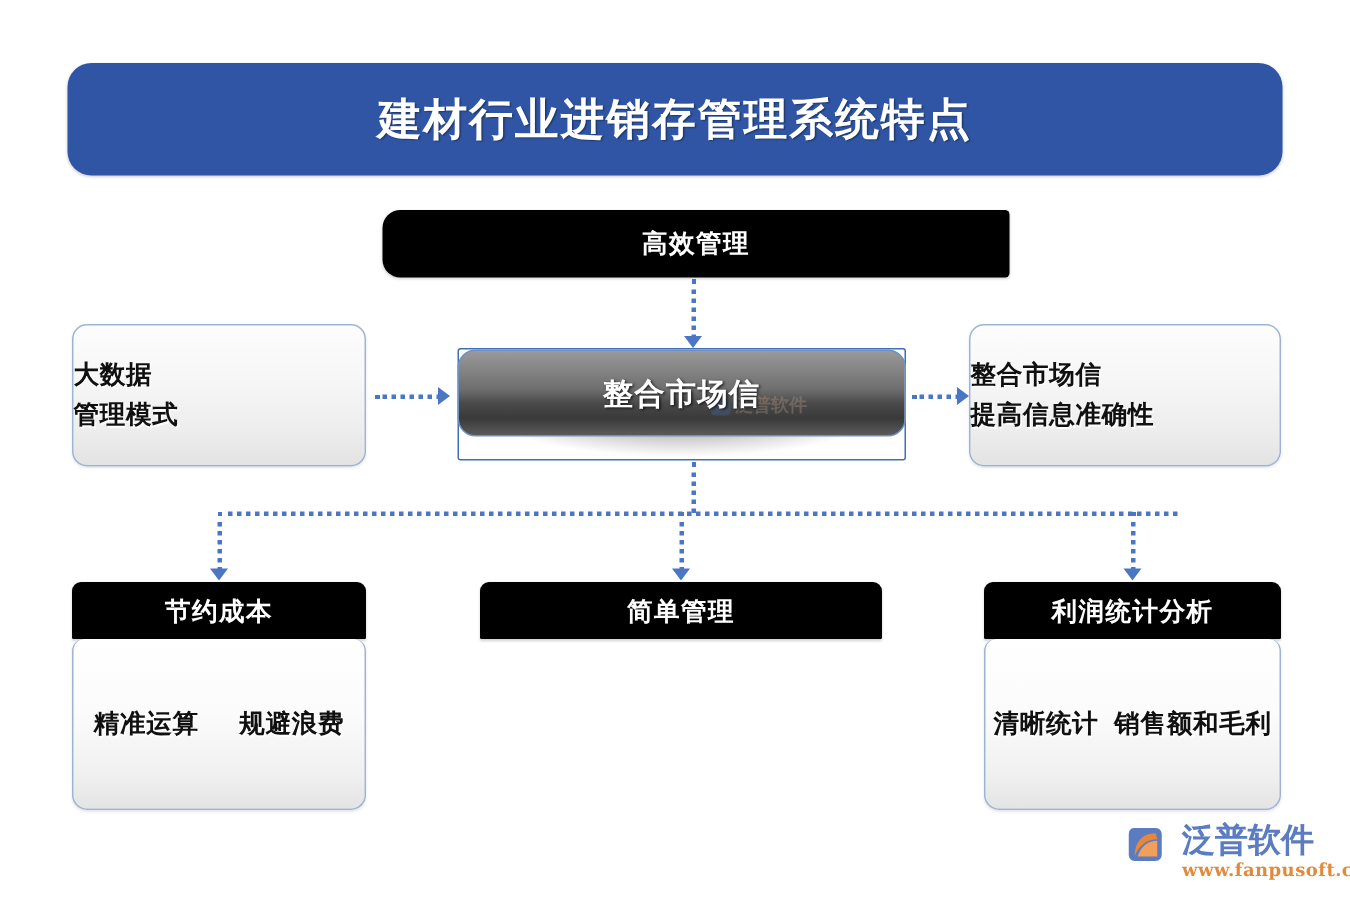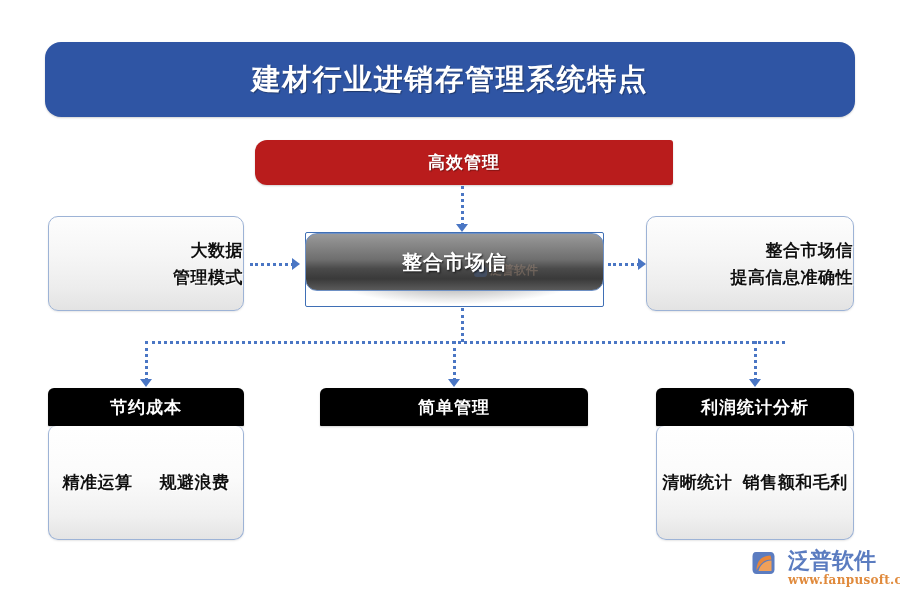--- a/index.html
+++ b/index.html
@@ -40,42 +40,41 @@
     font-size: 29px;
     font-weight: bold;
     letter-spacing: 1.5px;
     text-shadow: 1px 1px 1px rgba(0,0,0,.35);
   }
 
   
   .pill-blue {
     left: 255px; top: 140px;
     width: 418px; height: 45px;
-    background: #b91c1c;
+    background: #000000;
     border-radius: 12px 3px 3px 12px;
     display: flex; align-items: center; justify-content: center;
     box-shadow: 0 1px 2px rgba(0,0,0,.18);
   }
   .pill-blue .txt {
     color: #ffffff;
     font-size: 17px;
     font-weight: bold;
     letter-spacing: 1px;
     text-shadow: 1px 1px 1px rgba(0,0,0,.35);
   }
 
   
   .card-light {
     background: linear-gradient(180deg,#fdfdfd 0%,#f6f6f6 40%,#ededed 75%,#e3e3e3 100%);
     border: 1px solid #9db3d6;
     border-radius: 10px;
     display: flex; flex-direction: column;
-    align-items: flex-end; justify-content: center;
+    align-items: flex-start; justify-content: center;
     box-shadow: 0 1px 2px rgba(0,0,0,.10);
-    padding-left: 20px;
   }
   .card-light .line {
     color: #101010;
     font-size: 17px;
     font-weight: bold;
     letter-spacing: .5px;
     line-height: 1.55;
     text-shadow: 1px 1px 0 rgba(255,255,255,.85);
   }
   .card-left  { left: 48px;  top: 216px; width: 196px; height: 95px; }

